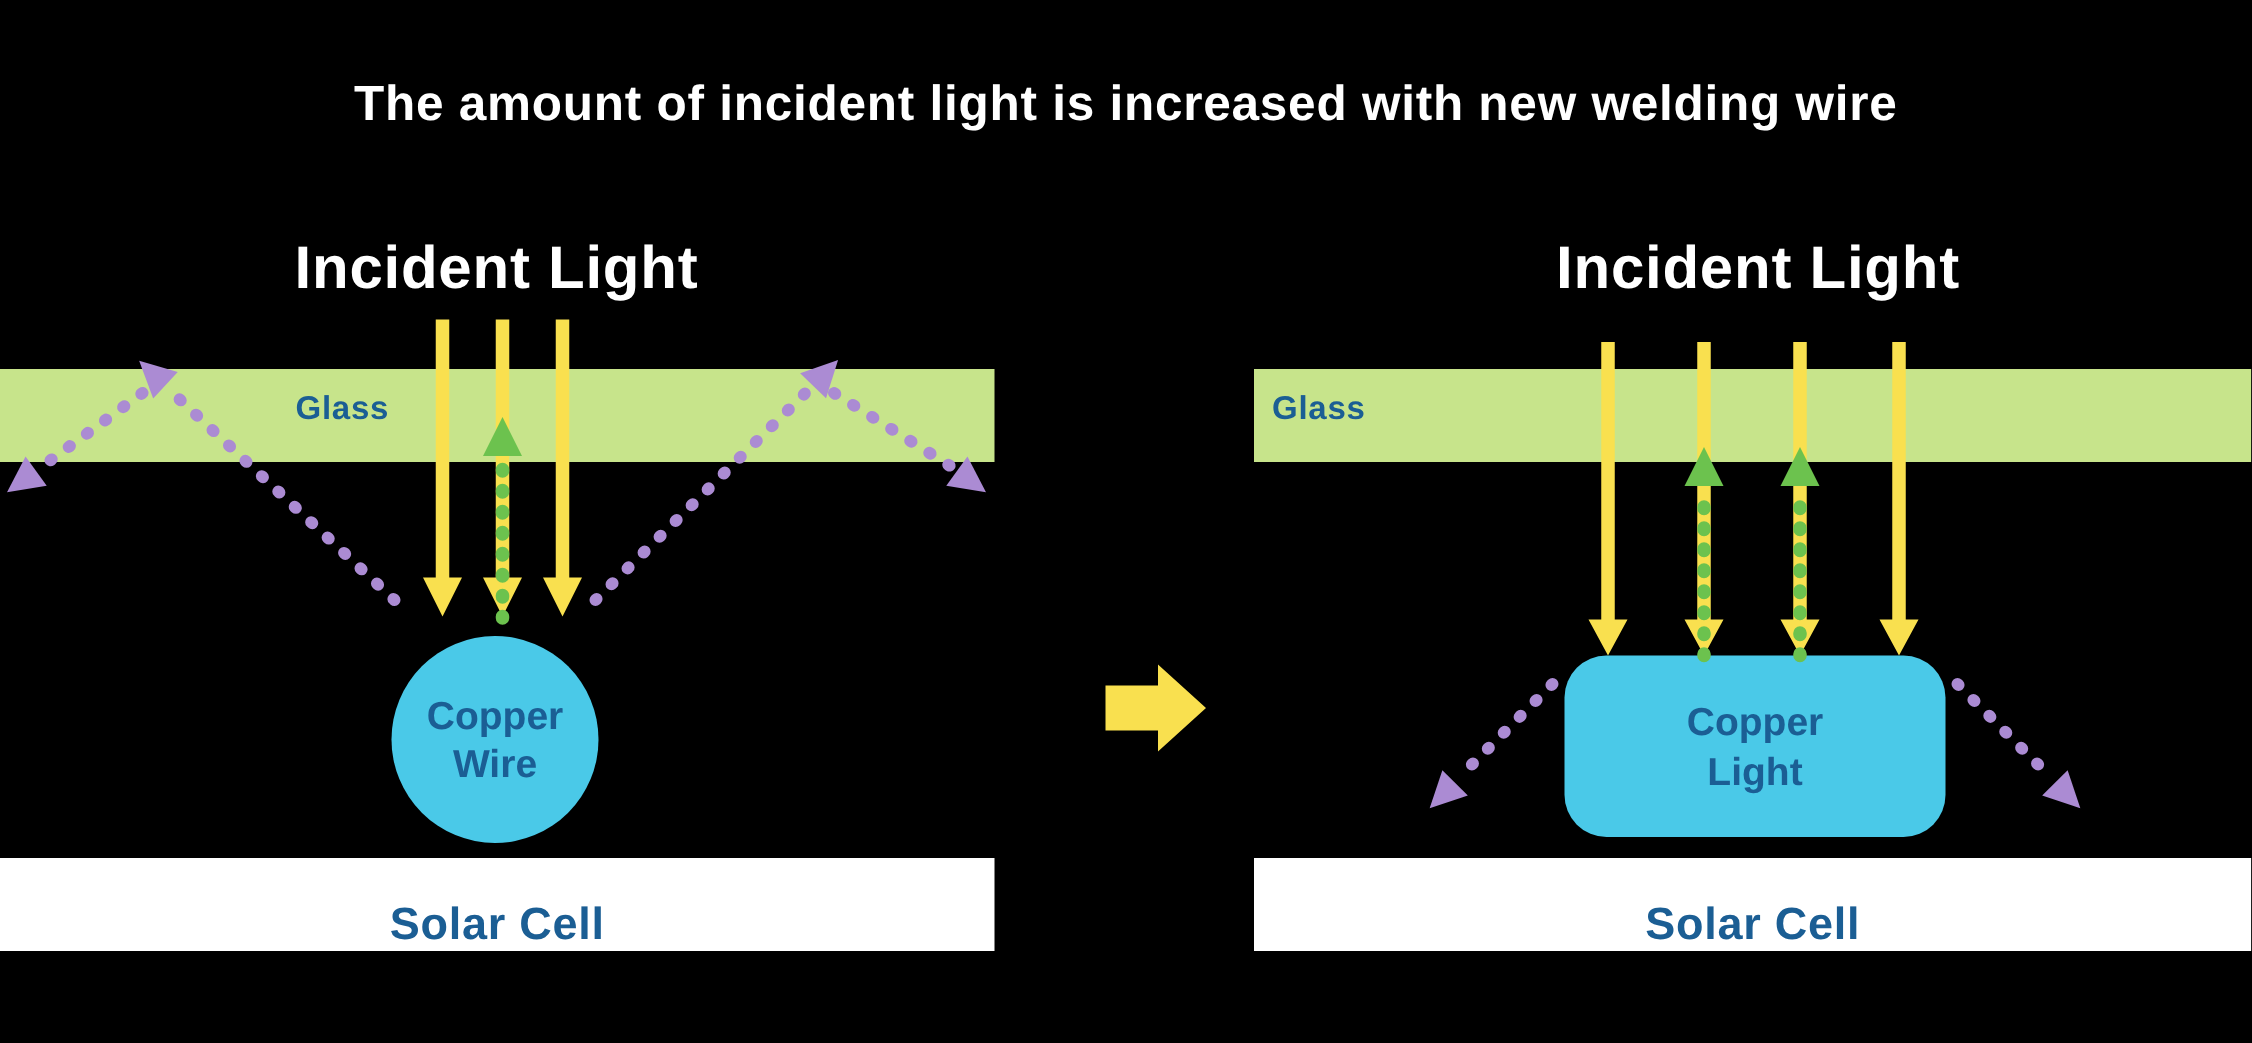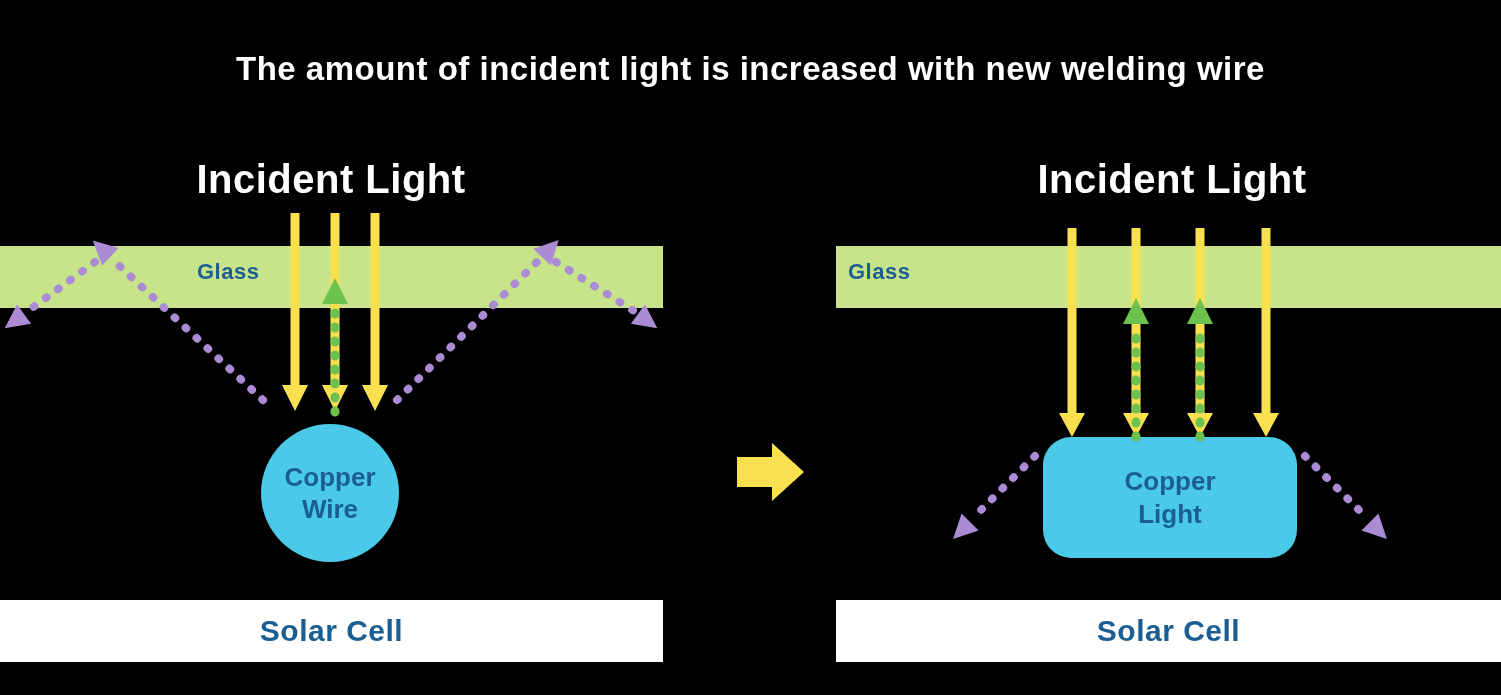--- a/index.html
+++ b/index.html
@@ -52,25 +52,25 @@
     color: var(--color-label-text, #1b5e94);
     font-size: 22px;
     font-weight: bold;
     letter-spacing: 0.5px;
     z-index: 4;
   }
   .glass-label-left { left: 197px; }
   .glass-label-right { left: 848px; }
   .solar-bar {
     position: absolute;
-    top: 600px;
+    top: 572px;
     height: 62px;
     background: var(--color-solar-cell, #ffffff);
     display: flex;
-    align-items: center;
+    align-items: flex-end;
     justify-content: center;
     color: var(--color-label-text, #1b5e94);
     font-size: 30px;
     font-weight: bold;
     letter-spacing: 0.5px;
     z-index: 3;
   }
   .solar-left { left: 0; width: 663px; }
   .solar-right { left: 836px; width: 665px; }
   .copper-wire {

